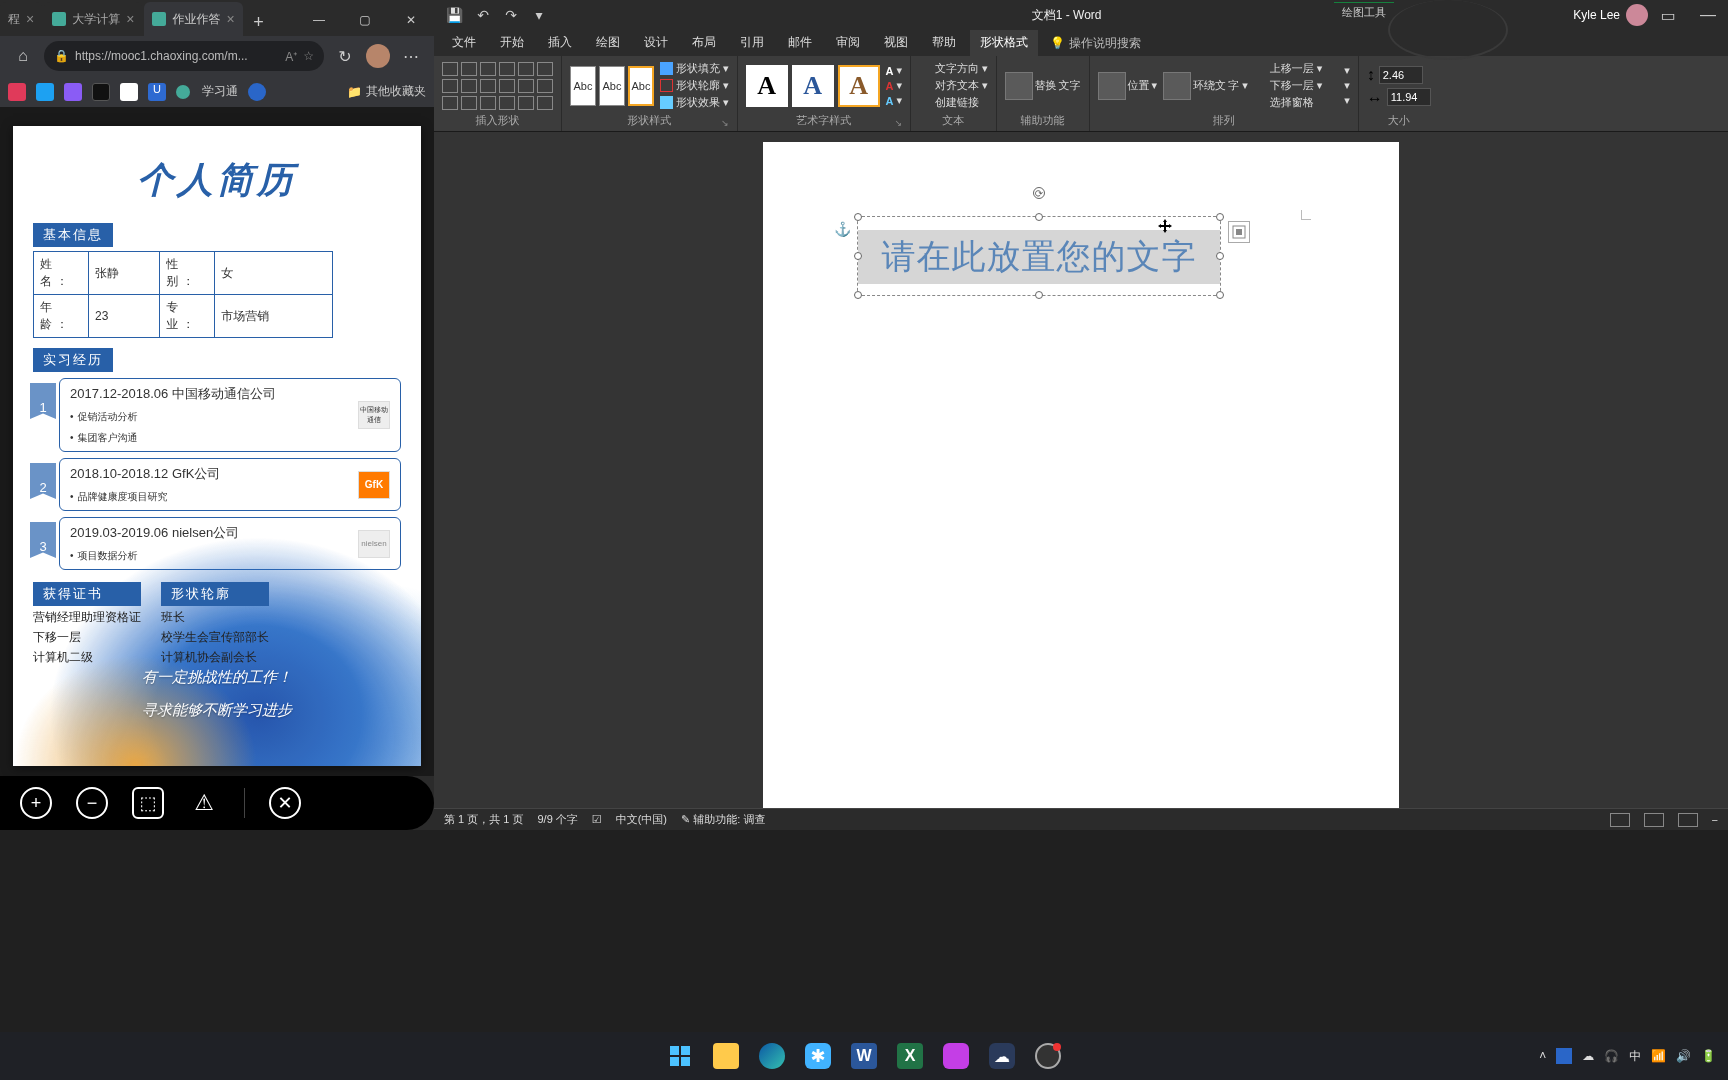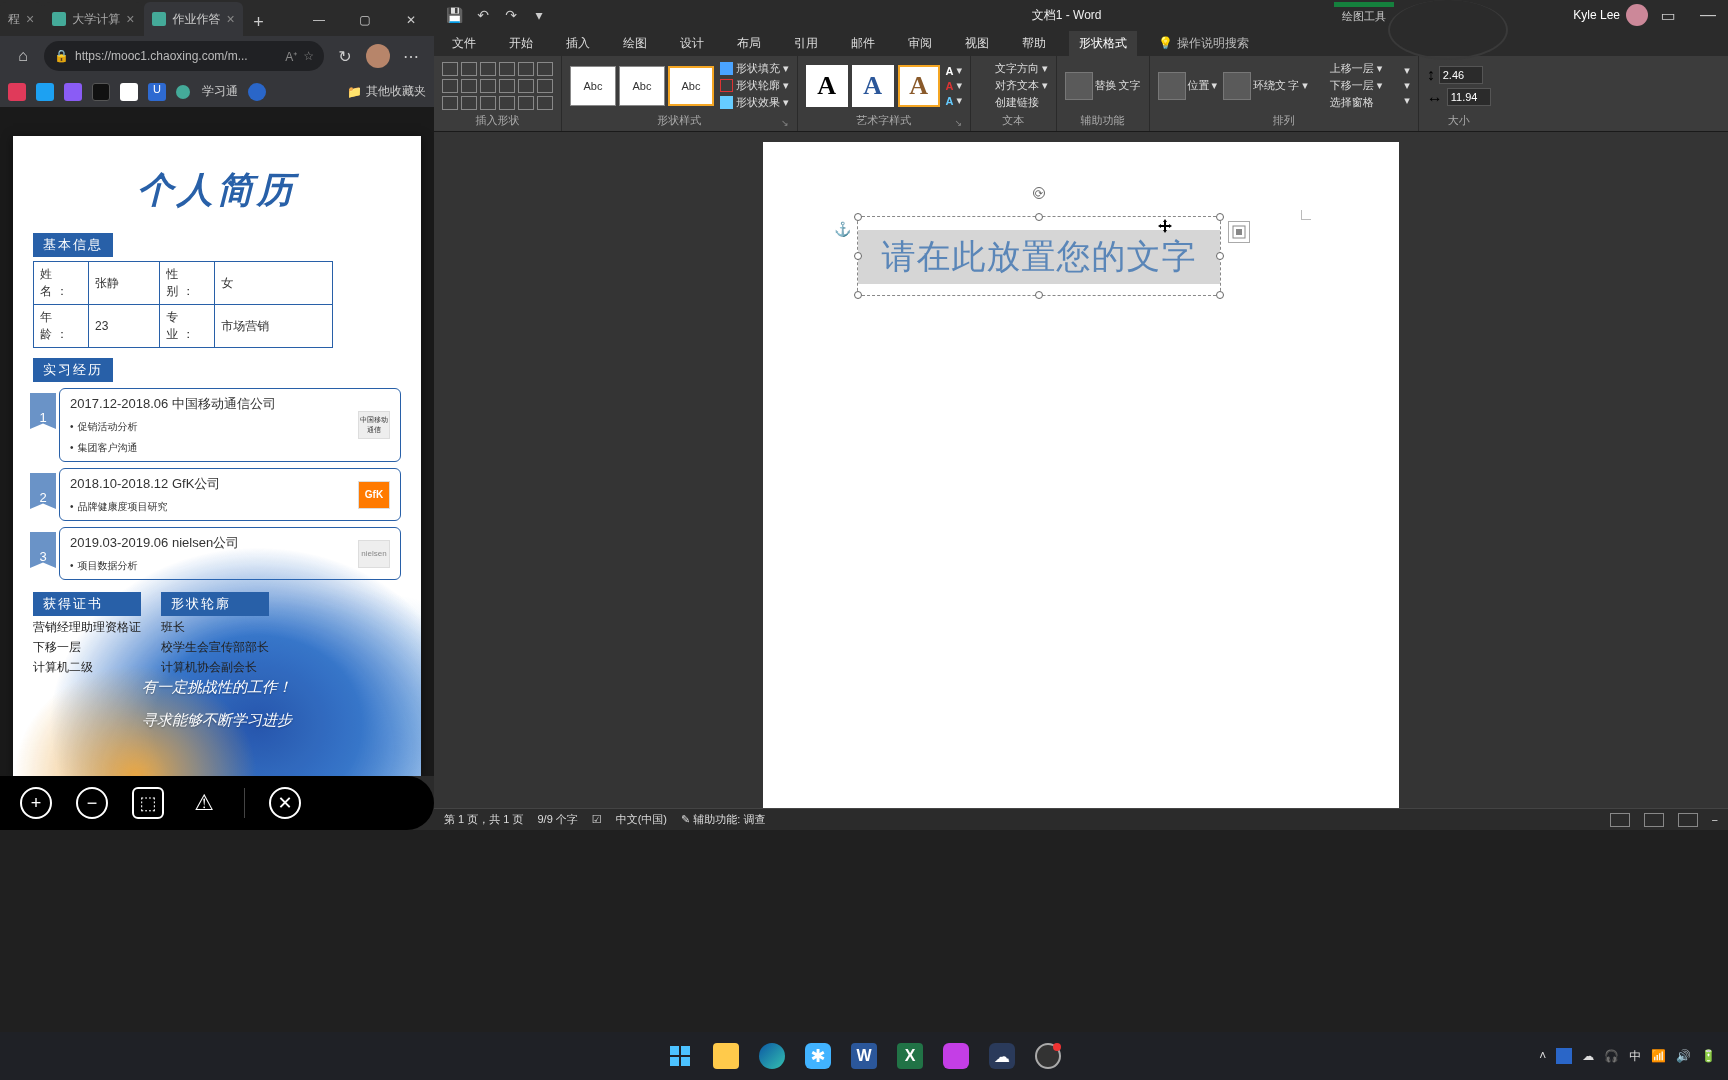--- a/index.html
+++ b/index.html
@@ -40,21 +40,21 @@
 
 .bookmarks {
   height: 32px; background: #35363a; display: flex; align-items: center;
   padding: 0 8px; gap: 10px; border-bottom: 1px solid #1a1a1a;
 }
 .bm { width: 18px; height: 18px; border-radius: 3px; display:inline-block; }
 .bm-text { color:#ccc; font-size:12px; display:flex; align-items:center; gap:12px; }
 .bm-folder { margin-left:auto; display:flex; align-items:center; gap:4px; color:#ccc; font-size:12px; }
 
 .browser-content {
-  flex: 1; background: #1a1a1a; display: flex; justify-content: center; align-items: flex-end;
+  flex: 1; background: #1a1a1a; display: flex; justify-content: center; align-items: center;
   overflow: hidden; position:relative;
 }
 .resume-page {
   width: 408px; height: 640px; background: #fff; margin-top: 8px; box-shadow: 0 2px 10px rgba(0,0,0,0.5);
   position: relative; padding: 20px 20px;
 }
 .resume-title {
   font-size: 36px; font-weight: bold; color: #2860a8; text-align: center;
   letter-spacing: 4px; font-style: italic; margin: 10px 0 18px 0;
 }
@@ -117,42 +117,42 @@
   height: 30px; background: #2b2b2b; display: flex; align-items: center; color: #fff;
 }
 .qat { display:flex; align-items:center; gap: 10px; padding: 0 12px; }
 .qat-btn { width: 18px; height: 18px; color:#ccc; display:flex; align-items:center; justify-content:center; font-size:14px; }
 .doc-title { flex:1; text-align:center; font-size:12px; color:#eee; }
 .user-name { font-size:12px; color:#fff; margin-right:6px; }
 .user-avatar { width:22px; height:22px; border-radius:50%; background:#c89; }
 .word-win-btn { width:40px; height:28px; display:flex; align-items:center; justify-content:center; color:#ccc; }
 
 .ribbon-tabs {
-  height: 26px; background: #2b2b2b; display: flex; align-items: center;
-  padding: 0 8px; gap: 13px; font-size: 12px;
+  height: 26px; background: #2b2b2b; display: flex; 
+  padding: 0 8px; gap: 4px; font-size: 12px;
 }
 .rtab { padding: 4px 10px; color: #ddd; cursor:pointer; }
 .rtab.active { background: #3c3c3c; color:#fff; }
 .tell-me { color:#bbb; margin-left: 8px; display:flex; align-items:center; gap:4px; }
 
 .ribbon {
   height: 76px; background: #3c3c3c; display: flex; border-bottom: 1px solid #1a1a1a;
 }
 .rgroup {
   display: flex; flex-direction: column; justify-content: space-between;
   border-right: 1px solid #2a2a2a; padding: 4px 8px 1px 8px;
 }
 .rgroup-body { flex:1; display:flex; align-items:center; gap:6px; }
 .rgroup-label { font-size: 11px; color: #aaa; text-align: center; padding: 2px 0; position:relative; }
 .rgroup-label .launcher { position:absolute; right:0; bottom:2px; font-size:9px; color:#888; }
 
 .shape-gallery { display:grid; grid-template-columns: repeat(6,16px); grid-template-rows: repeat(3,14px); gap:3px; }
 .shape-i { width:16px; height:14px; border:1px solid #888; background:#3c3c3c; }
 .style-gallery { display:flex; gap:3px; }
-.style-box { width:46px; height:40px; background:#fff; border:1px solid #888; display:flex; align-items:center; justify-content:center; font-size:11px; color:#333; }
+.style-box { width:26px; height:40px; background:#fff; border:1px solid #888; display:flex; align-items:center; justify-content:center; font-size:11px; color:#333; }
 .style-box.sel { border:2px solid #f5a623; }
 .wa-gallery { display:flex; gap:4px; }
 .wa-box { width:42px; height:42px; background:#fff; display:flex; align-items:center; justify-content:center; font-size:26px; font-weight:bold; font-family: "Times New Roman", serif; }
 .wa-box.sel { border:2px solid #f5a623; }
 .mini-stack { display:flex; flex-direction:column; gap:2px; font-size:11px; color:#ddd; }
 .mini-stack div { display:flex; align-items:center; gap:3px; white-space:nowrap; }
 .mini-stack .ico { width:13px; height:13px; display:inline-block; }
 .vert-btn { display:flex; flex-direction:row; align-items:center; gap:2px; font-size:11px; color:#ddd; }
 .vert-btn .ico { width:28px; height:28px; background:#5a5a5a; border:1px solid #777; display:flex; align-items:center; justify-content:center; }
 
@@ -359,21 +359,21 @@
 <div class="word">
   <div class="deco-circle"></div>
   <div class="word-titlebar">
     <div class="qat">
       <div class="qat-btn">💾</div>
       <div class="qat-btn">↶</div>
       <div class="qat-btn">↷</div>
       <div class="qat-btn">▾</div>
     </div>
     <div class="doc-title">文档1 - Word</div>
-    <div style="position:absolute;left:900px;top:2px;font-size:11px;color:#ccc;border-top:5px solid #15803d;padding:2px 8px">绘图工具</div>
+    <div style="position:absolute;left:900px;top:2px;font-size:11px;color:#ccc;border-top:1px solid #15803d;padding:2px 8px">绘图工具</div>
     <span class="user-name">Kyle Lee</span>
     <div class="user-avatar"></div>
     <div class="word-win-btn">▭</div>
     <div class="word-win-btn">—</div>
   </div>
 
   <div class="ribbon-tabs">
     <div class="rtab">文件</div>
     <div class="rtab">开始</div>
     <div class="rtab">插入</div>

